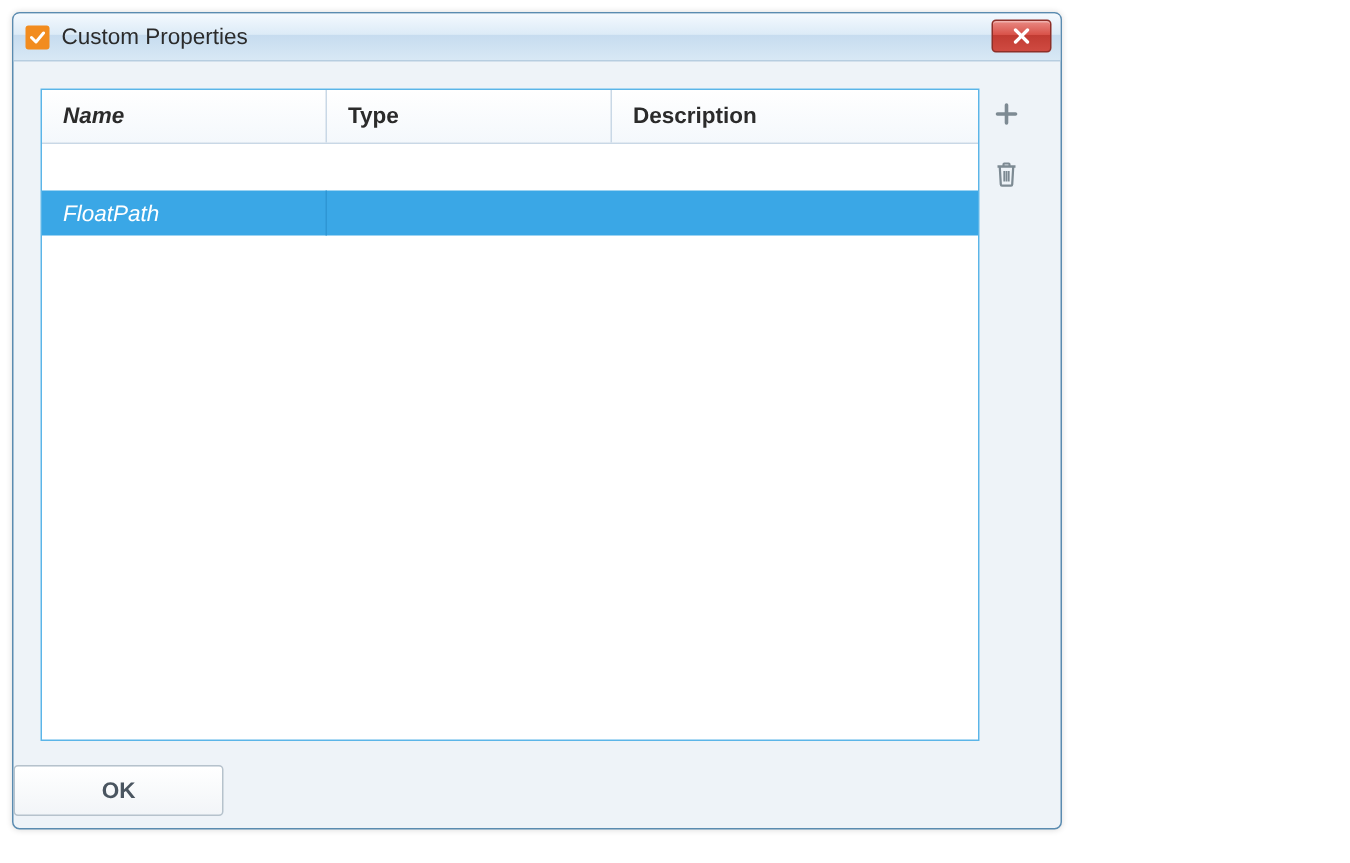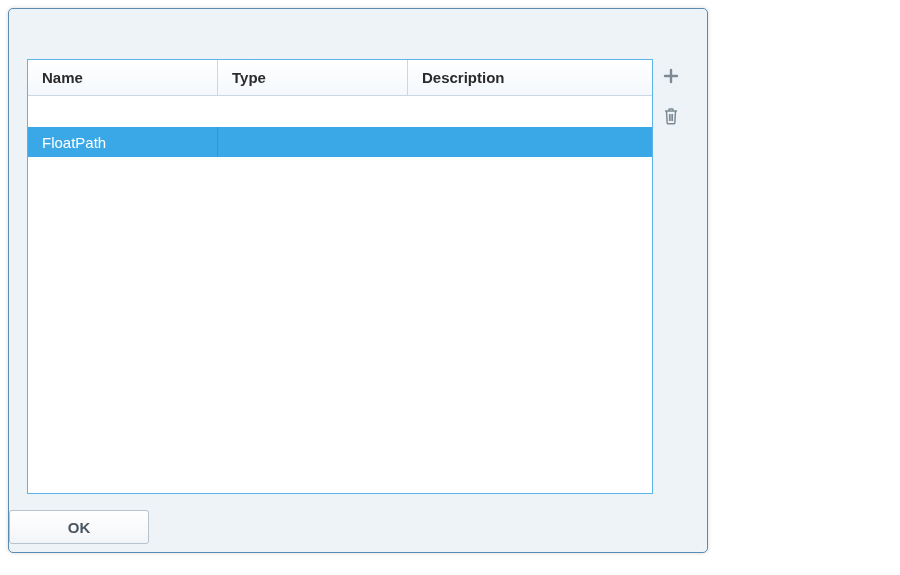--- a/index.html
+++ b/index.html
@@ -89,21 +89,21 @@
   .th {
     display: flex;
     align-items: center;
     padding: 0 14px;
     font-weight: 700;
     font-size: 15px;
     color: #2b2b2b;
     border-right: 1px solid #c9d8e6;
   }
   .th:last-child { border-right: none; text-align: center; }
-  .col-name { width: 190px; }
+  .col-name { width: 190px; font-style: italic; }
   .col-type { width: 190px; }
   .col-desc { flex: 1; }
 
   .table-body { flex:1; overflow:auto; }
   .tr {
     display: flex;
     height: 30px;
     align-items: stretch;
     margin-top: 31px;
   }
@@ -162,20 +162,33 @@
     color: #4a5560;
     cursor: pointer;
     font-weight: 600;
   }
 </style>
 </head>
 <body>
 
 <div class="dialog">
 
+  <div class="titlebar">
+    <div class="titlebar-icon">
+      <svg width="10" height="10" viewBox="0 0 10 10">
+        <path d="M1 5 L4 8 L9 2" stroke="#ffffff" stroke-width="2" fill="none" stroke-linecap="round" stroke-linejoin="round"></path>
+      </svg>
+    </div>
+    <div class="titlebar-text">Custom Properties</div>
+    <div class="close-btn">
+      <svg width="14" height="12" viewBox="0 0 14 12">
+        <path d="M3 2 L11 10 M11 2 L3 10" stroke="#ffffff" stroke-width="2.2" stroke-linecap="round"></path>
+      </svg>
+    </div>
+  </div>
 
   <div class="content">
     <div class="table-wrap">
       <div class="table-head">
         <div class="th col-name">Name</div>
         <div class="th col-type">Type</div>
         <div class="th col-desc">Description</div>
       </div>
       <div class="table-body">
         <div class="tr selected">

